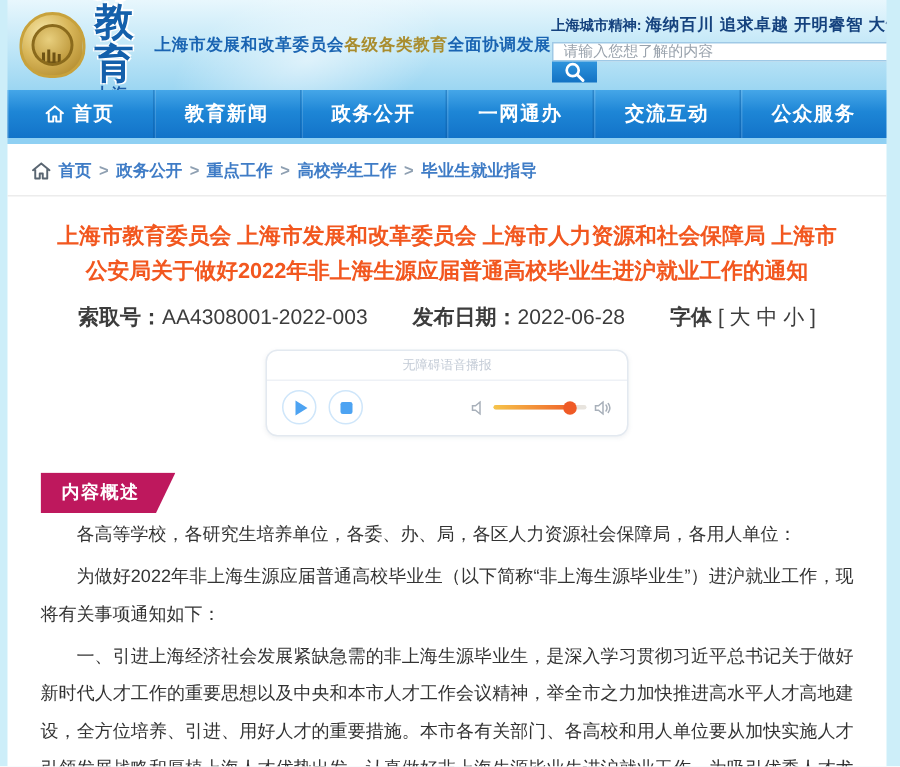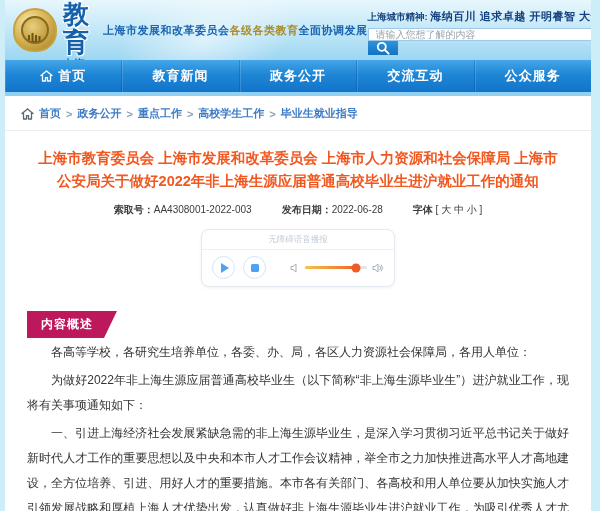--- a/index.html
+++ b/index.html
@@ -49,26 +49,26 @@
   
   .main { background:#fff; min-height:411px; padding-bottom:10px; }
   .breadcrumb { display:flex; align-items:center; gap:5px; padding:10px 16px 9px; font-size:11px;
     border-bottom:1px solid #ececec; }
   .breadcrumb a { color:#3f7cc6; text-decoration:none; cursor:pointer; font-weight:bold; }
   .breadcrumb .sep { color:#8fa0b2; font-weight:bold; }
 
   .article { padding:0 22px; }
   .article-title { color:#f2571f; font-size:14.5px; font-weight:bold; text-align:center;
     line-height:23px; margin:16px 4px 10px; }
-  .meta { display:flex; justify-content:center; gap:30px; font-size:10px; color:#3c3c3c; margin:8px 0 12px; }
+  .meta { display:flex; justify-content:center; gap:30px; font-size:14px; color:#3c3c3c; margin:8px 0 12px; }
   .meta b { font-weight:bold; }
   .meta .fsize { cursor:pointer; }
 
   
-  .player { width:194px; margin:6px auto 0; background:#fff; border:1px solid #e3e9f0; border-radius:8px;
+  .player { width:242px; margin:6px auto 0; background:#fff; border:1px solid #e3e9f0; border-radius:8px;
     box-shadow:0 1px 3px rgba(120,140,160,.12); overflow:hidden; }
   .player-title { text-align:center; font-size:8.5px; color:#c3cbd6; padding:4px 0 3px; border-bottom:1px solid #eef1f6; }
   .player-controls { display:flex; align-items:center; padding:6px 10px 7px; }
   .cir-btn { width:23px; height:23px; border-radius:50%; background:#fff; border:1px solid #cfe6fa;
     display:flex; align-items:center; justify-content:center; cursor:pointer; margin-right:8px; padding:0; }
   .tri { width:0; height:0; border-left:8px solid #4da3f2; border-top:5px solid transparent; border-bottom:5px solid transparent; margin-left:2px; }
   .sq { width:8px; height:8px; background:#4da3f2; border-radius:1.5px; }
   .vol-group { margin-left:auto; display:flex; align-items:center; gap:5px; }
   .vol-track { position:relative; width:62px; height:3px; background:#e8e4de; border-radius:2px; }
   .vol-fill { position:absolute; left:0; top:0; height:3px; width:82%; border-radius:2px;
@@ -143,20 +143,23 @@
               <path d="M6.5 1 L12 5.5 M6.5 1 L1 5.5 M2.5 5 v6 h3 v-3.4 h2 V11 h3 V5" fill="none" stroke="#fff" stroke-width="1.3" stroke-linecap="round" stroke-linejoin="round"></path>
             </svg>
         </span>
         <span>首页</span>
       </div>
       <div class="nav-item">
           <span>教育新闻</span>
         </div>
       <div class="nav-item">
           <span>政务公开</span>
+        </div>
+      <div class="nav-item">
+          <span>一网通办</span>
         </div>
       <div class="nav-item">
           <span>交流互动</span>
         </div>
       <div class="nav-item">
           <span>公众服务</span>
         </div>
     </nav>
 
     <div class="main">

